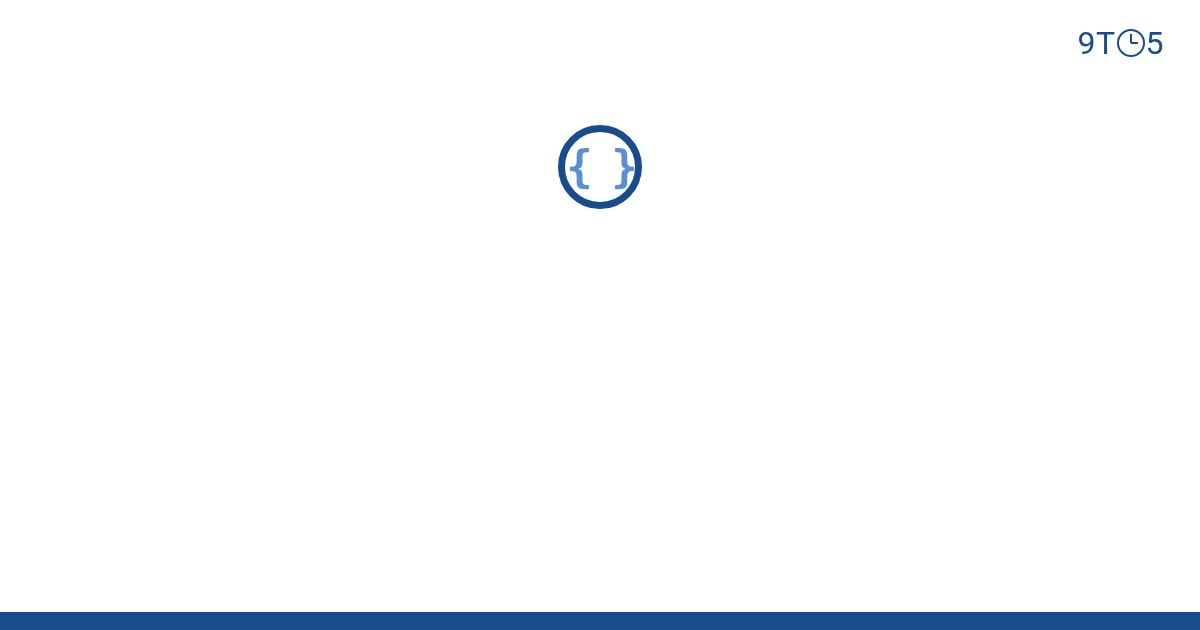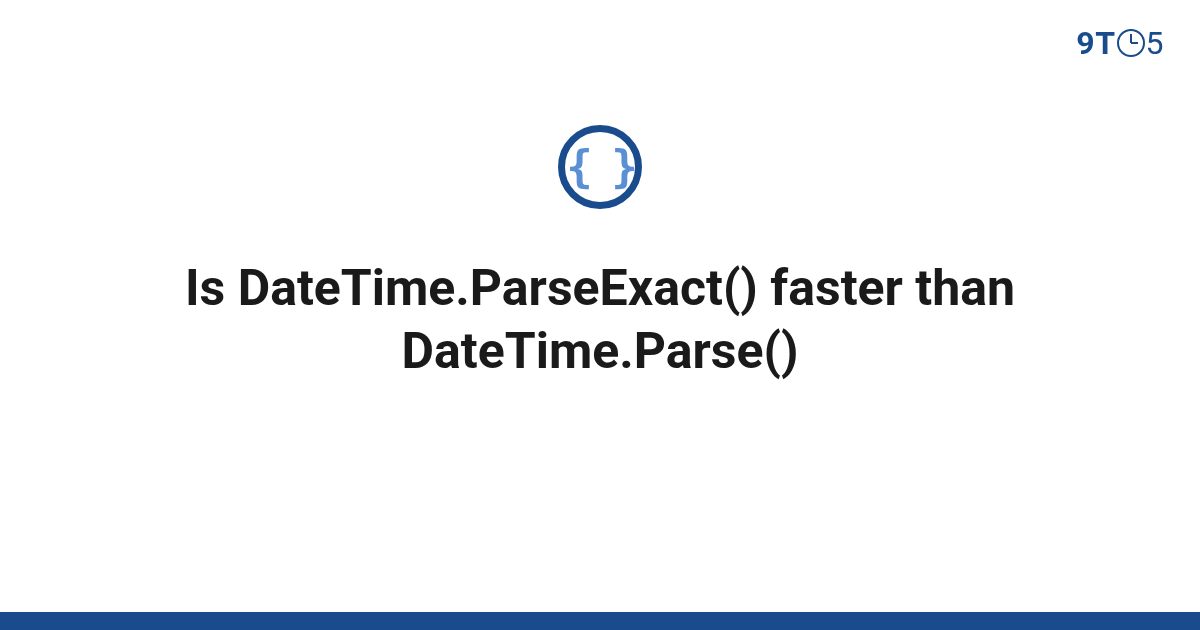--- a/index.html
+++ b/index.html
@@ -20,21 +20,21 @@
       top: 24px;
       right: 36px;
       font-size: 32px;
       font-weight: 400;
       letter-spacing: 0.5px;
       color: #1a4b8c;
       display: flex;
       align-items: center;
     }
     .logo-9t {
-      font-weight: 700;
+      font-weight: 400;
     }
     .logo-clock {
       display: inline-flex;
       align-items: center;
       justify-content: center;
       width: 28px;
       height: 28px;
       border: 2.5px solid #1a4b8c;
       border-radius: 50%;
       margin: 0 1px;
@@ -119,16 +119,15 @@
 <div class="logo">
   <span class="logo-9t">9T</span>
   <span class="logo-clock"></span>
   <span class="logo-5">5</span>
 </div>
 
 <div class="content">
   <div class="icon-badge">
     <span class="icon-braces">{ }</span>
   </div>
-  <h1 class="title">Is DateTime.ParseExact() faster than DateTime.Parse()</h1>
 </div>
 
 <div class="bottom-bar"></div>
 
 </body></html>

